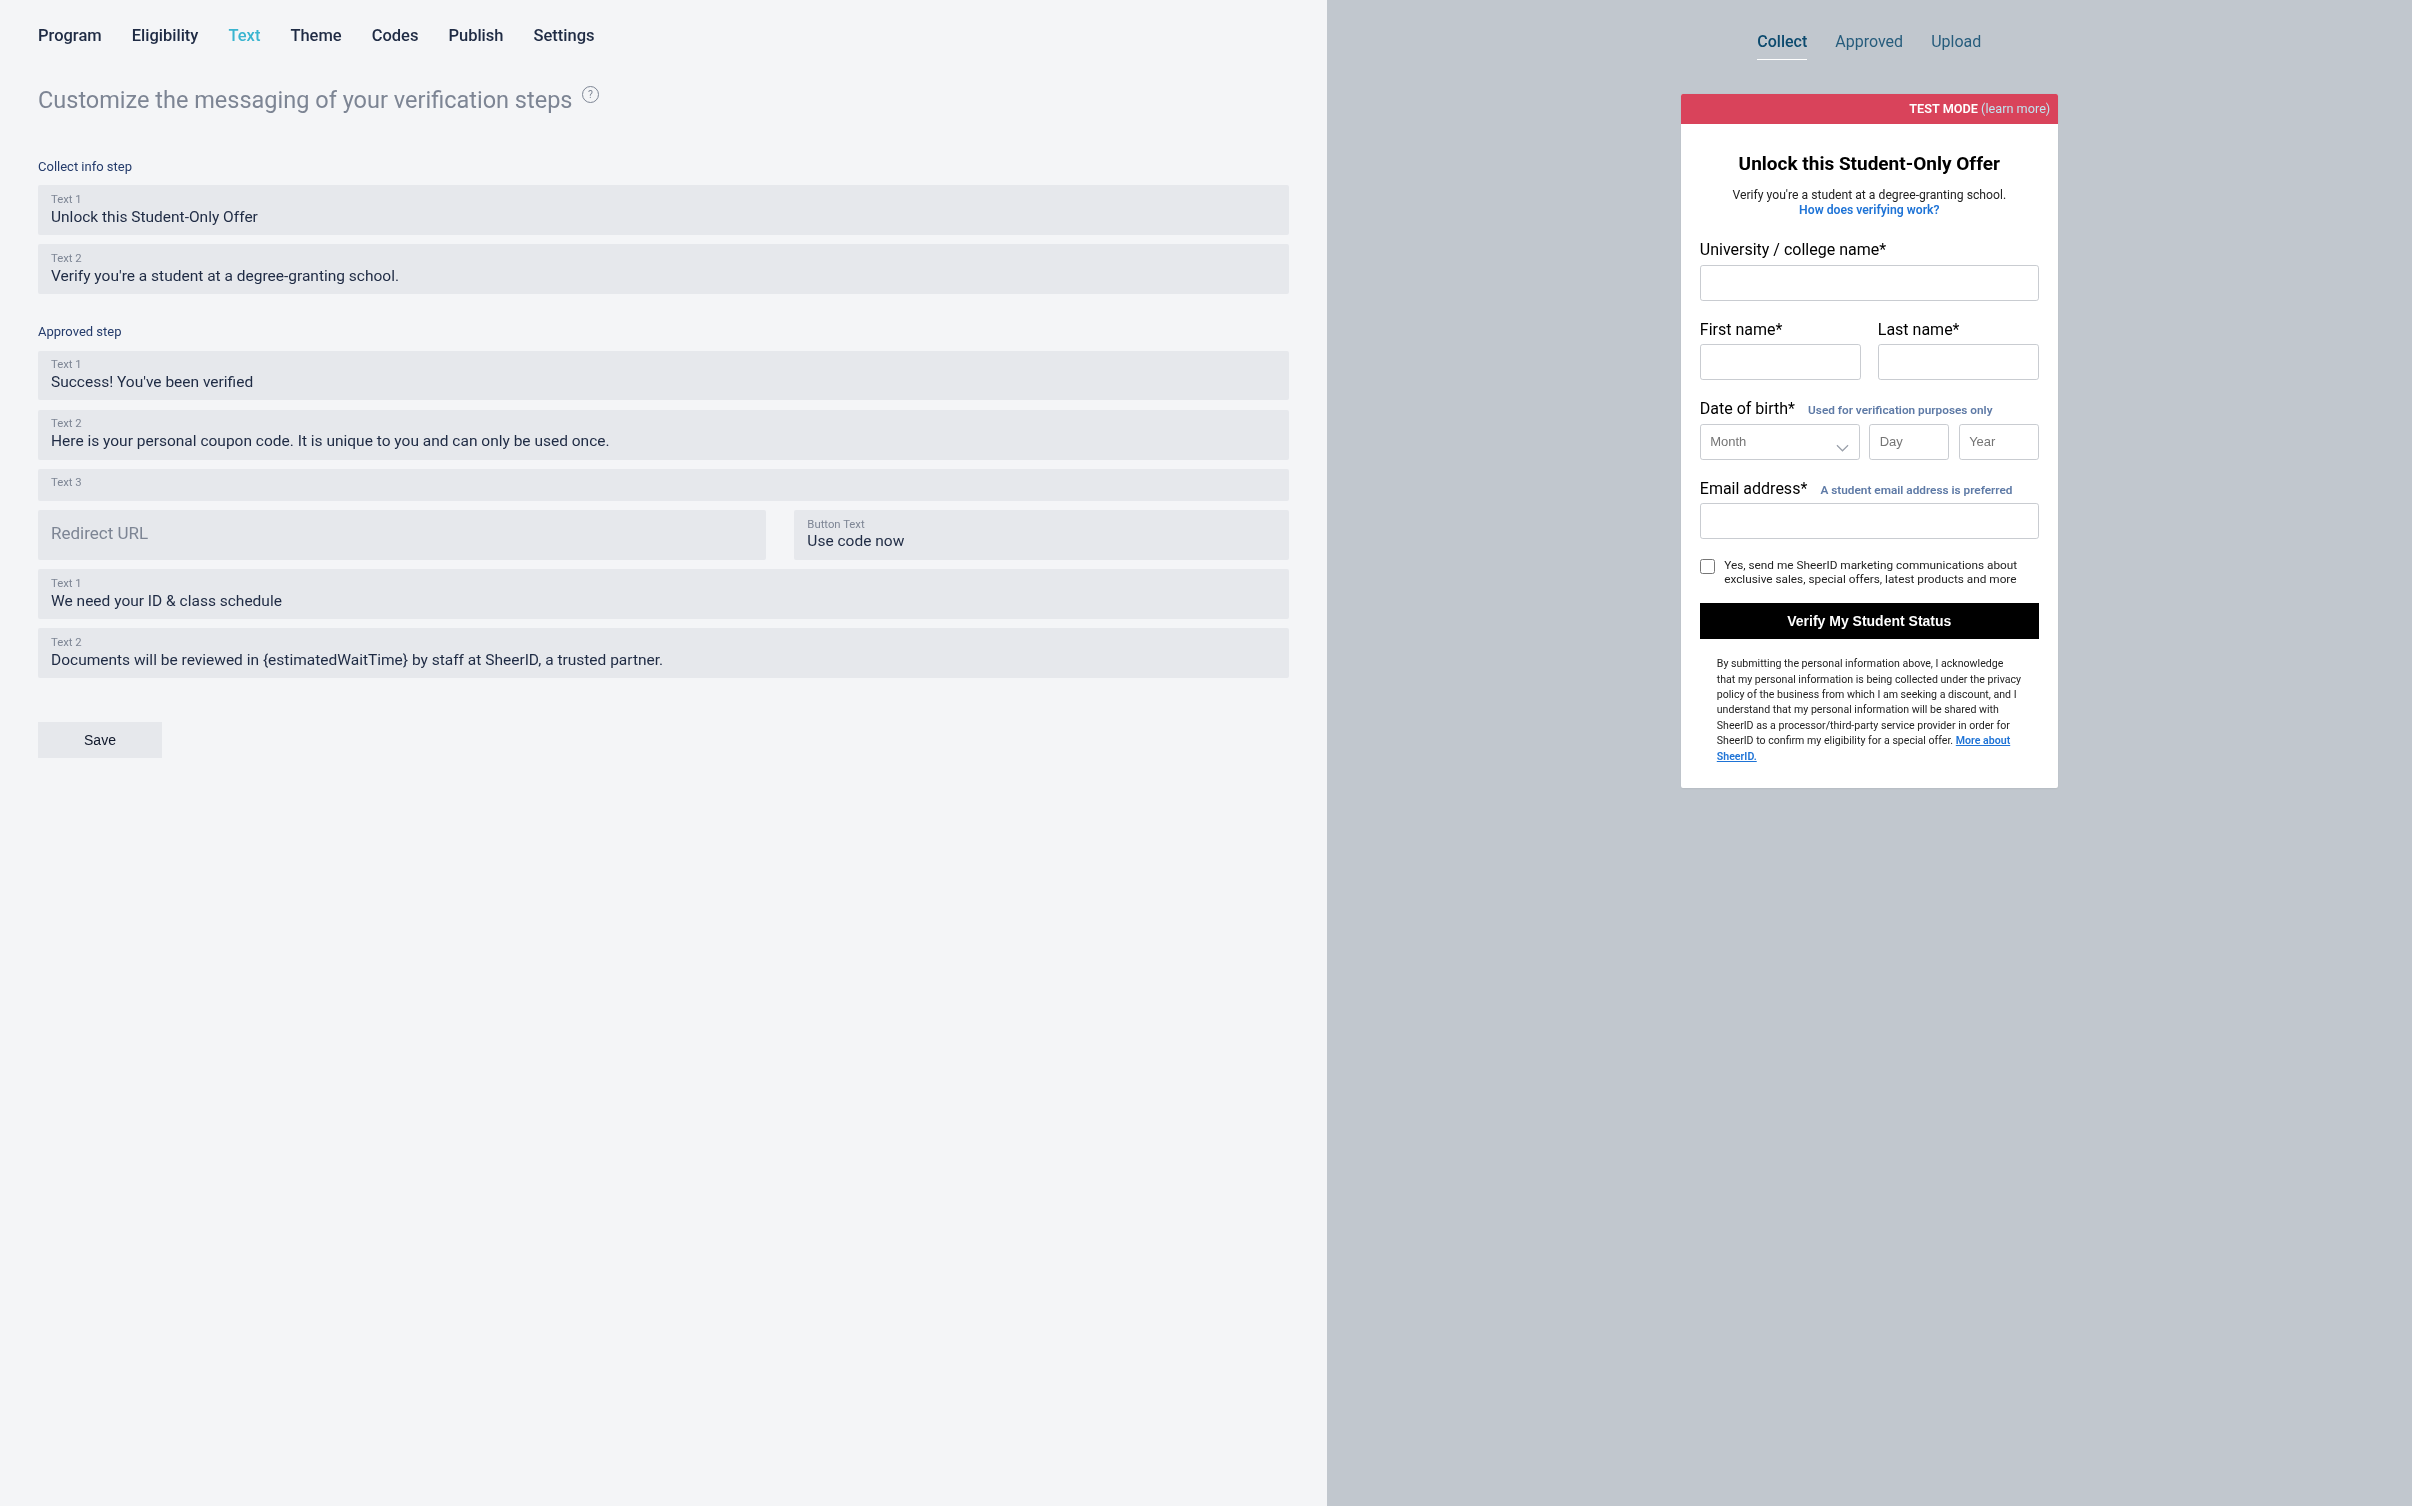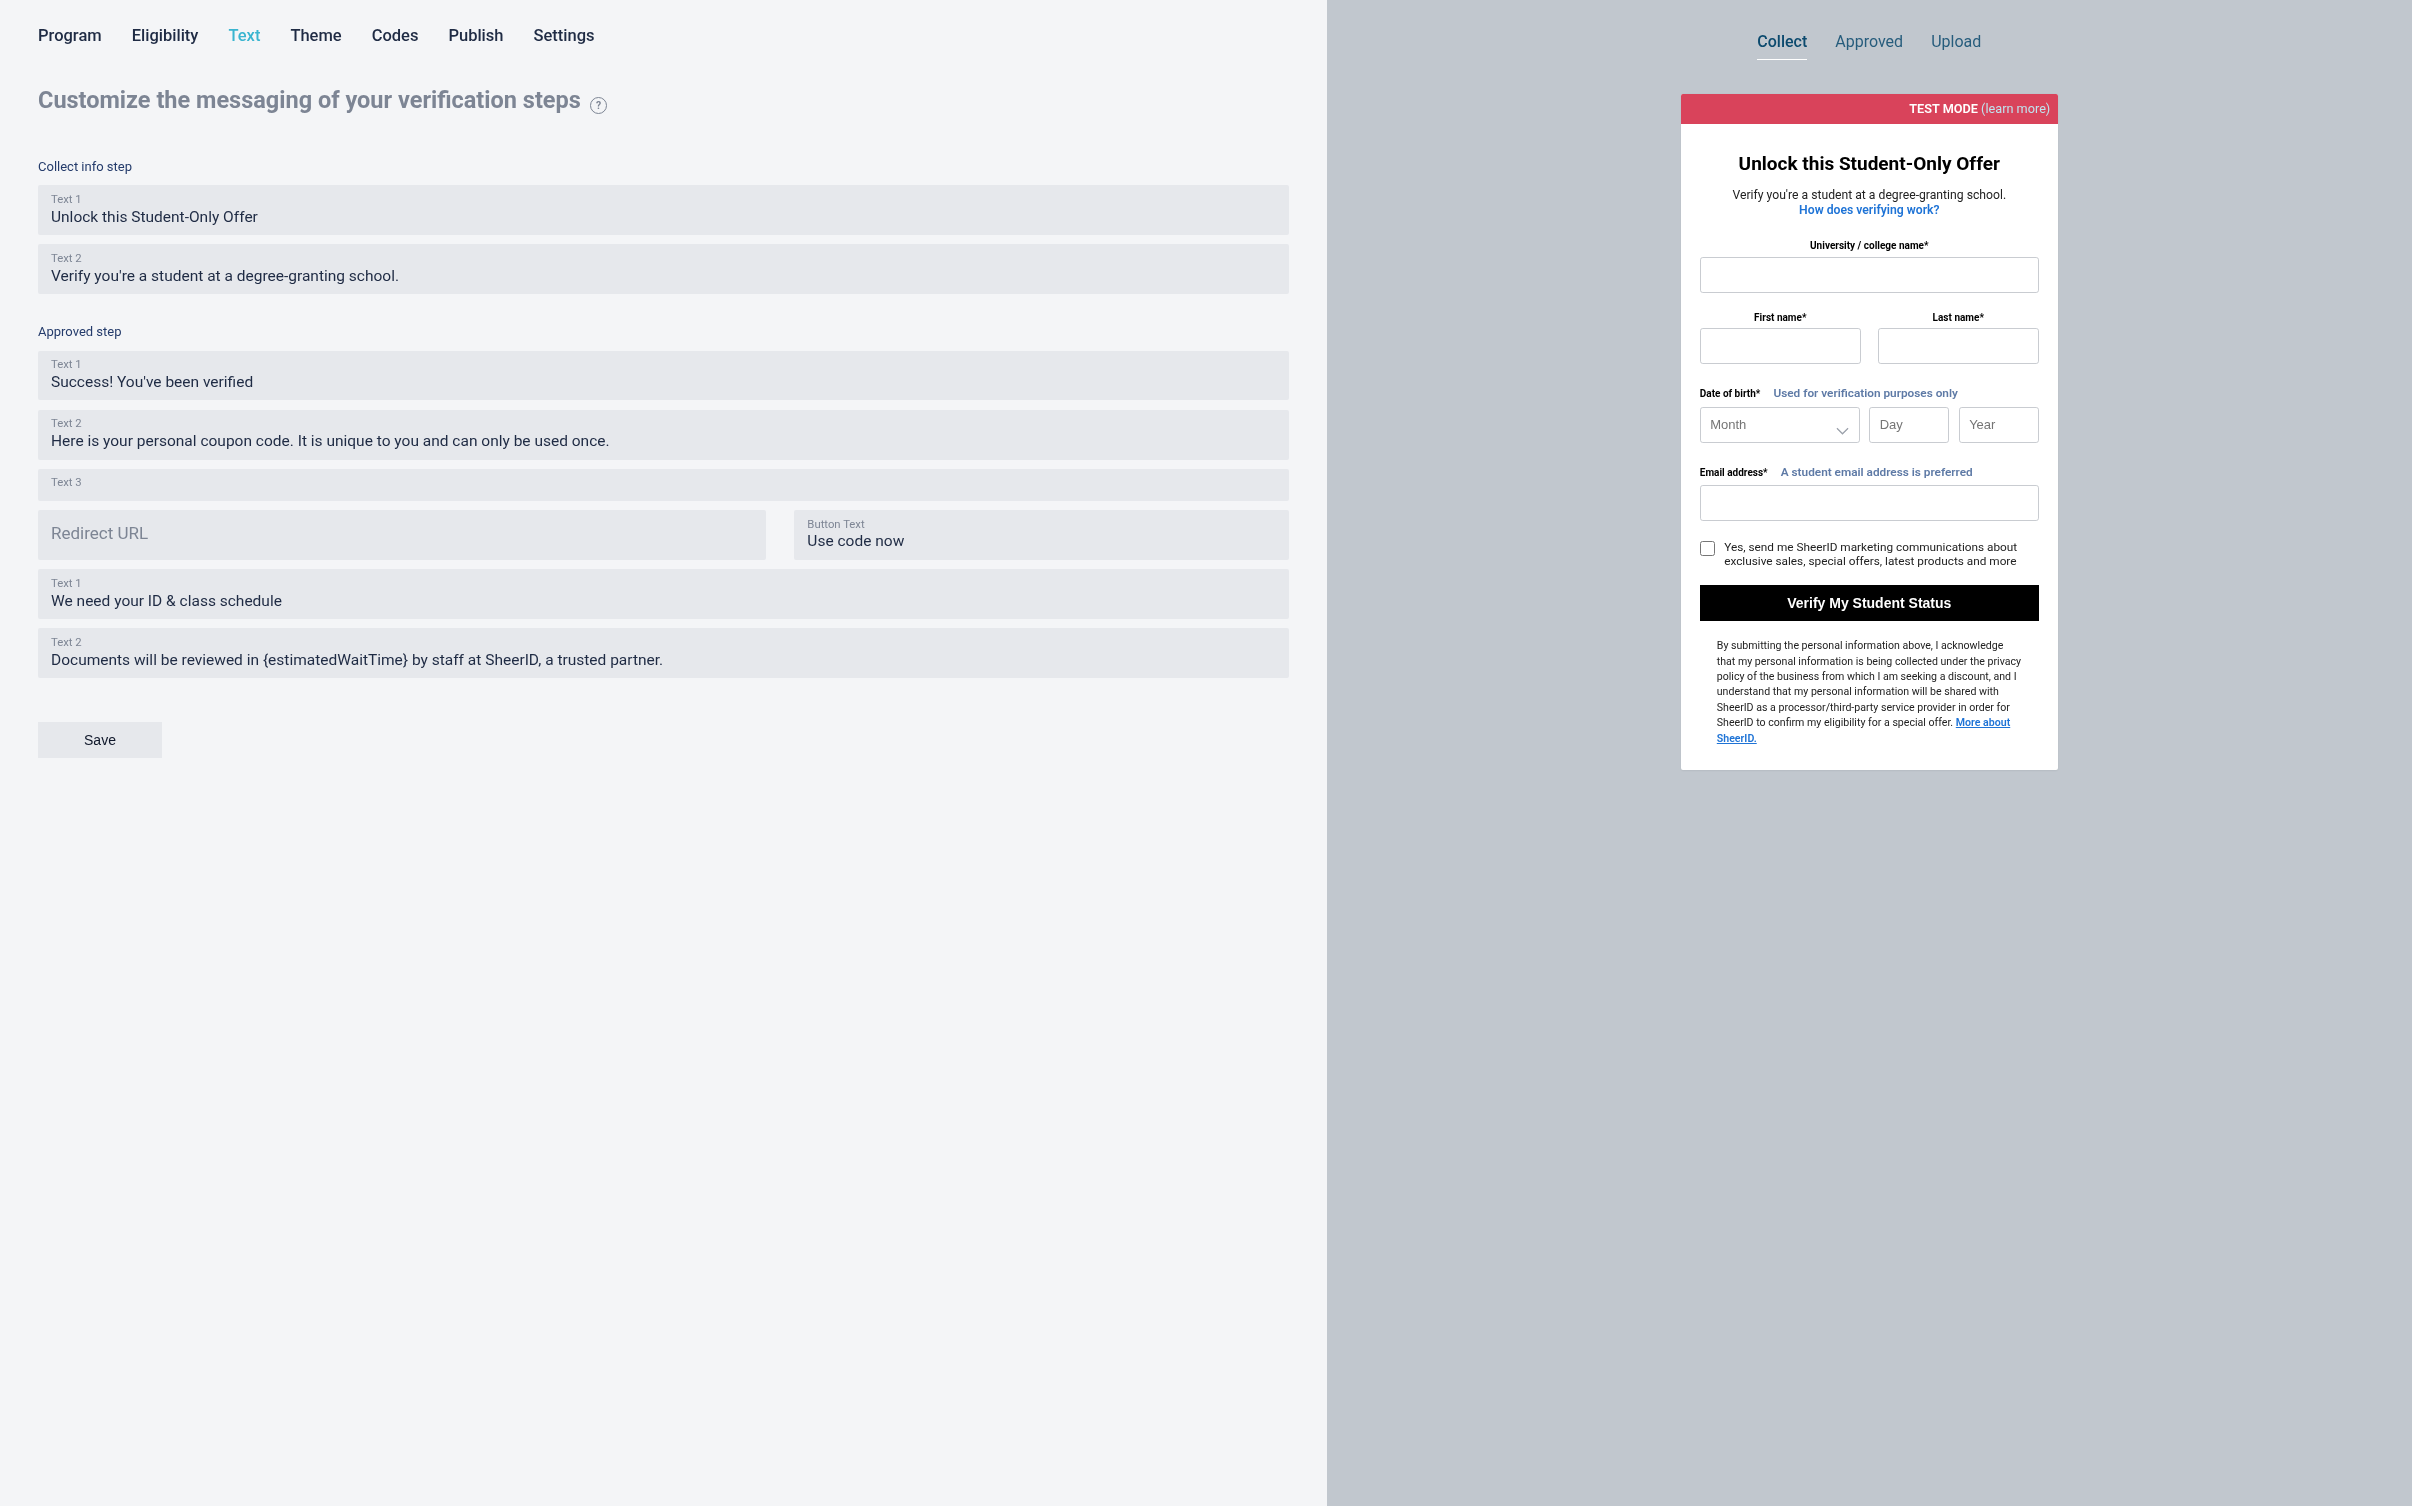--- a/index.html
+++ b/index.html
@@ -26,24 +26,24 @@
   .tab {
     font-size: 16.5px;
     font-weight: 500;
     color: #1f2b44;
     cursor: pointer;
   }
   .tab.active { color: #3ab5d0; }
 
   .page-heading {
     font-size: 23.5px;
-    font-weight: 700;
+    font-weight: 400;
     color: #7d8594;
     display: flex;
-    align-items: flex-end;
+    align-items: flex-start;
     gap: 9.4px;
     margin-bottom: 45px;
   }
   .help-icon {
     width: 17px; height: 17px;
     border: 1.2px solid #7d8594;
     border-radius: 50%;
     display: inline-flex;
     align-items: center; justify-content: center;
     font-size: 10.4px;
@@ -165,25 +165,24 @@
     text-align: center;
     font-size: 12.2px;
     font-weight: 600;
     color: #1e73d6;
     margin-bottom: 22.6px;
     cursor: pointer;
   }
 
   .pf { margin-bottom: 19px; }
   .pf-label {
-    font-size: 10px;
-    font-weight: 700;
+    font-size: 16px;
+    font-weight: 400;
     color: #000;
     margin-bottom: 5.6px;
-    text-align: center;
   }
   .pf-input {
     width: 100%;
     height: 36px;
     border: 0.9px solid #c9ccd1;
     border-radius: 2.8px;
     padding: 0 9.4px;
     font-size: 13px;
     color: #000;
     background: #fff;

